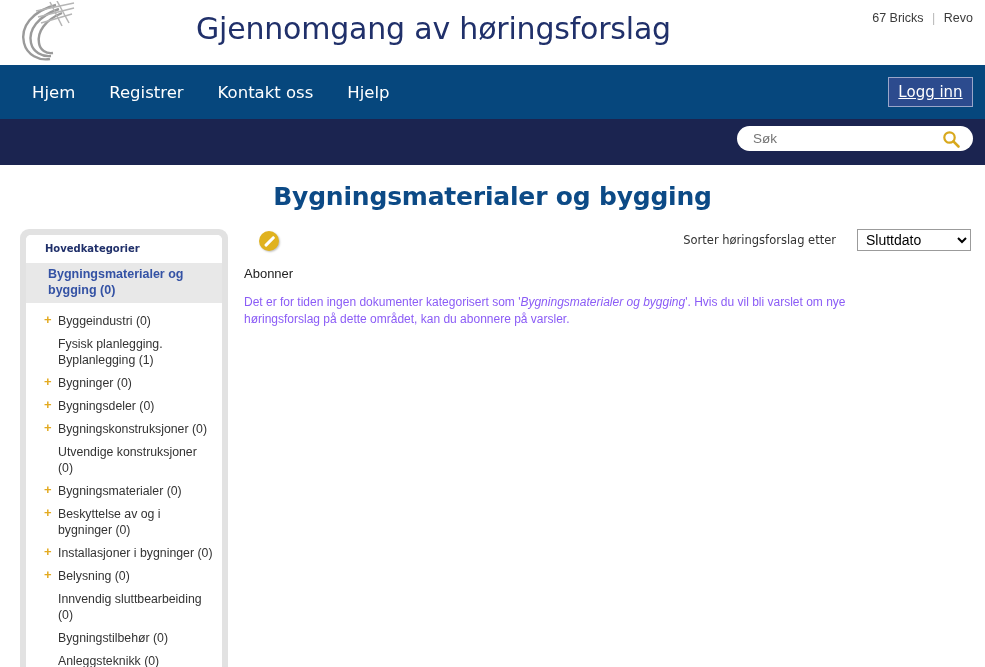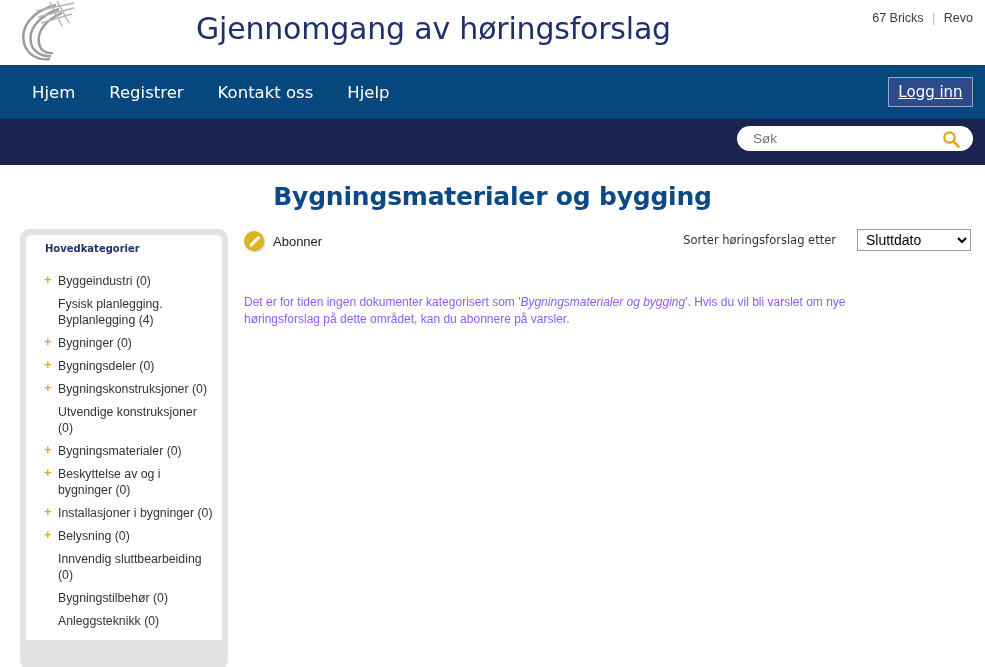--- a/index.html
+++ b/index.html
@@ -226,22 +226,23 @@
   .main-toolbar {
     position: relative;
     height: 32px;
   }
   .subscribe {
     position: absolute;
     left: 0;
     top: 2px;
     display: flex;
     align-items: center;
-    gap: 9px;
-    cursor: pointer;
+    gap: 15px;
+    cursor: pointer;
+    flex-direction: column;
   }
   .subscribe-icon {
     width: 20px;
     height: 20px;
     border-radius: 50%;
     background: #e0b21f;
     position: relative;
     box-shadow: 1px 1px 2px rgba(0,0,0,0.25);
   }
   .subscribe-icon::after {
@@ -346,29 +347,30 @@
   </div>
 </div>
 
 <div class="page-title">Bygningsmaterialer og bygging</div>
 
 <div class="content-area">
 
   <div class="sidebar-outer">
     <div class="sidebar-inner">
       <div class="sidebar-heading">Hovedkategorier</div>
+      <div class="sidebar-current">Bygningsmaterialer og bygging (0)</div>
 
       <div class="sidebar-list">
         <div class="sidebar-row">
           <span class="plus">+</span>
           <span>Byggeindustri (0)</span>
         </div>
         <div class="sidebar-row">
           <span class="plus"></span>
-          <span>Fysisk planlegging. Byplanlegging (4)</span>
+          <span>Fysisk planlegging. Byplanlegging (1)</span>
         </div>
         <div class="sidebar-row">
           <span class="plus">+</span>
           <span>Bygninger (0)</span>
         </div>
         <div class="sidebar-row">
           <span class="plus">+</span>
           <span>Bygningsdeler (0)</span>
         </div>
         <div class="sidebar-row">

